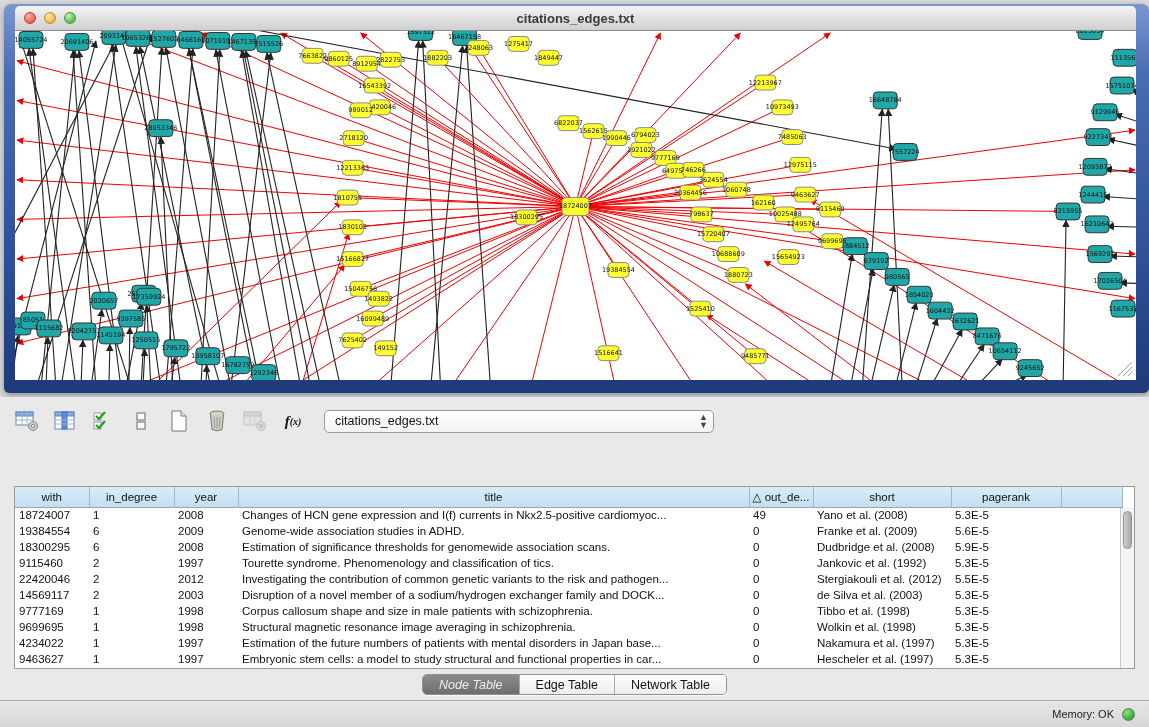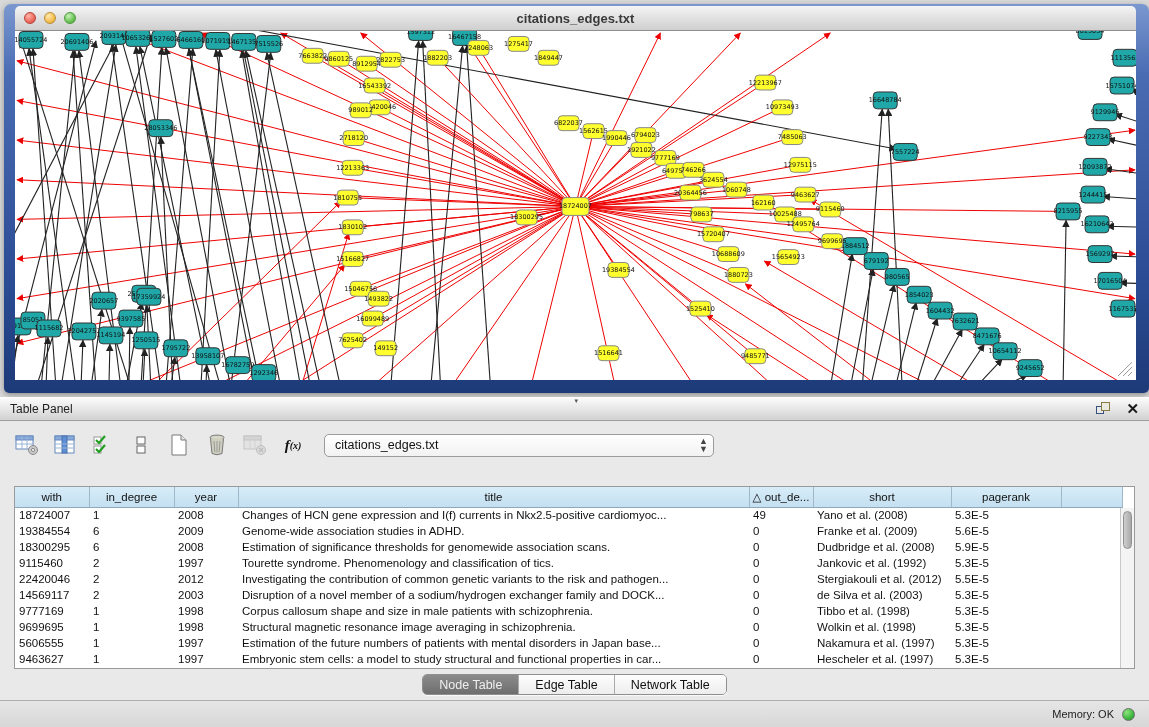--- a/index.html
+++ b/index.html
@@ -56,21 +56,21 @@
   .vscroll { position:absolute; right:0; top:21px; bottom:0; width:14px; background:#f4f4f4; border-left:1px solid #c8c8c8; cursor:pointer; }
   .vthumb { position:absolute; left:2px; top:3px; width:9px; height:38px; border-radius:5px;
     background:linear-gradient(90deg,#cfcfcf,#a9a9a9); border:1px solid #909090; }
 
   .tabs-row { position:absolute; left:0; right:0; top:277px; display:flex; justify-content:center; }
   .seg { display:flex; border:1px solid #8f8f8f; border-radius:5px; overflow:hidden; height:21px;
     background:#f4f4f4; box-shadow:0 1px 0 rgba(255,255,255,.7); }
   .seg .tab { padding:0 16px; font-size:12.5px; color:#111; display:flex; align-items:center; cursor:pointer;
     border-right:1px solid #aaa; background:linear-gradient(180deg,#fdfdfd,#ededed); }
   .seg .tab:last-child { border-right:none; }
-  .seg .tab.active { background:linear-gradient(180deg,#8b8b8b,#6e6e6e); color:#efefef; }
+  .seg .tab.active { background:linear-gradient(180deg,#8b8b8b,#6e6e6e); color:#efefef;font-style:italic; }
 
   .status-bar { position:absolute; left:0; right:0; bottom:0; height:27px; border-top:1px solid #aeaeae;
     background:linear-gradient(180deg,#e6e6e6,#d7d7d7); display:flex; align-items:center; justify-content:flex-end; padding-right:14px; }
   .mem-label { font-size:11px; color:#222; margin-right:8px; }
   .mem-dot { width:13px; height:13px; border-radius:50%; border:1px solid #6f6f6f;
     background:radial-gradient(circle at 35% 30%,#8fe37f,#3db83d 60%,#2a8f2a); }
 </style>
 </head>
 <body>
 
@@ -447,30 +447,20 @@
       <g stroke="#999" stroke-width="1">
         <line x1="1118" y1="378" x2="1132" y2="364"></line>
         <line x1="1123" y1="378" x2="1132" y2="369"></line>
         <line x1="1128" y1="378" x2="1132" y2="374"></line>
       </g>
     </svg>
   </div>
 </div>
 
 <div class="table-panel">
-  <div class="panel-titlebar">
-    <div class="splitter-nub">▾</div>
-    <span class="panel-title">Table Panel</span>
-    <div class="spacer"></div>
-    <div class="float-icon">
-      <div class="sq1"></div>
-        <div class="sq2"></div>
-    </div>
-    <div class="close-icon">✕</div>
-  </div>
 
   <div class="toolbar">
     <div class="tool">
       <svg width="24" height="22">
           <g>
             <rect x="1" y="2" width="17" height="13" fill="#fff" stroke="#6688bb"></rect>
             <rect x="1" y="2" width="17" height="4" fill="#88aadd" stroke="#6688bb"></rect>
             <line x1="7" y1="2" x2="7" y2="15" stroke="#99b4d4"></line>
             <line x1="12" y1="2" x2="12" y2="15" stroke="#99b4d4"></line>
             <line x1="1" y1="10" x2="18" y2="10" stroke="#99b4d4"></line>
@@ -623,21 +613,21 @@
             <td>9699695</td>
             <td>1</td>
             <td>1998</td>
             <td>Structural magnetic resonance image averaging in schizophrenia.</td>
             <td>0</td>
             <td>Wolkin et al. (1998)</td>
             <td>5.3E-5</td>
             <td></td>
           </tr>
           <tr>
-            <td>5606555</td>
+            <td>4234022</td>
             <td>1</td>
             <td>1997</td>
             <td>Estimation of the future numbers of patients with mental disorders in Japan base...</td>
             <td>0</td>
             <td>Nakamura et al. (1997)</td>
             <td>5.3E-5</td>
             <td></td>
           </tr>
           <tr>
             <td>9463627</td>

